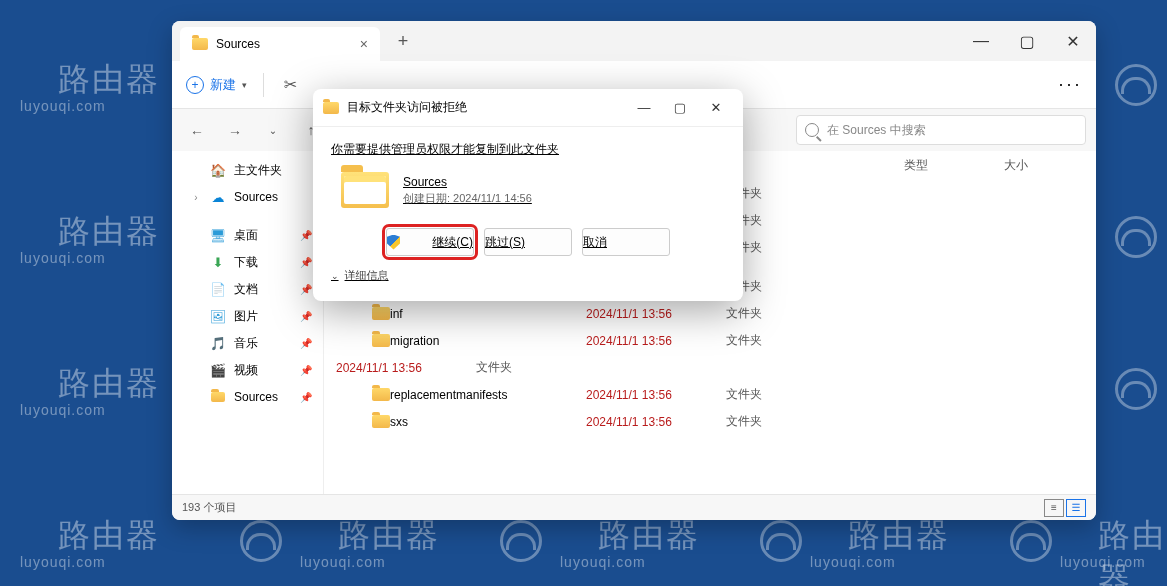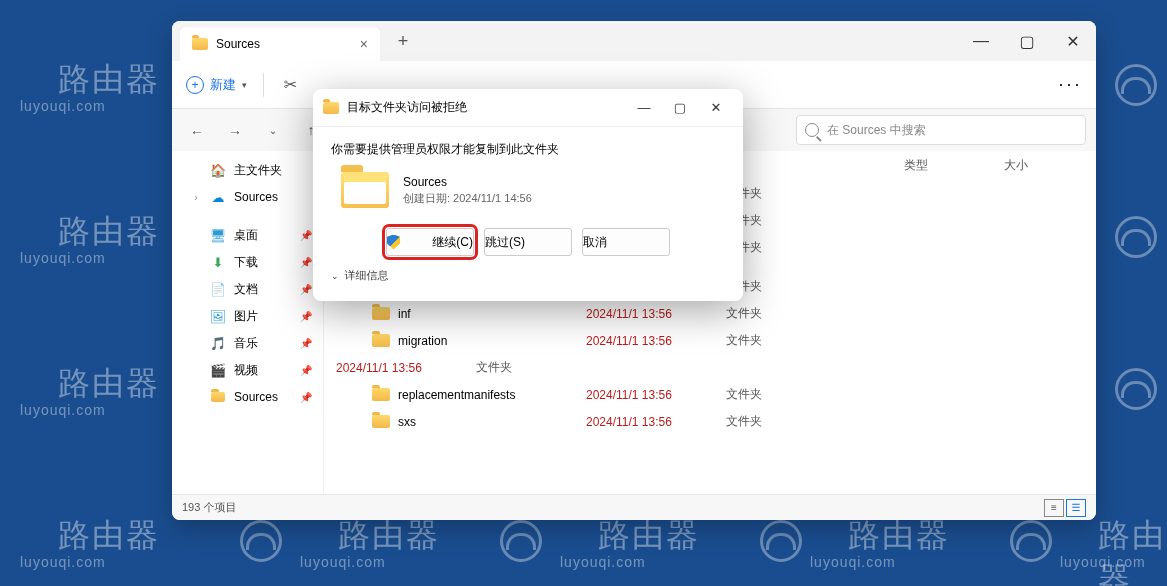--- a/index.html
+++ b/index.html
@@ -46,39 +46,39 @@
 .side-sep { height:12px; }
 .side-icon { width:16px; height:16px; display:inline-flex; align-items:center; justify-content:center; font-size:13px; }
 .pin { margin-left:auto; font-size:10px; color:#888; }
 
 .files { flex:1; display:flex; flex-direction:column; }
 .file-head { display:flex; padding:6px 12px; font-size:12px; color:#555; }
 .col-type { margin-left:auto; width:100px; }
 .col-date { width:140px; }
 .col-size { width:80px; }
 .file-row { display:flex; align-items:center; padding:5px 12px; font-size:12px; cursor:pointer; }
-.file-row .fname { display:flex; align-items:center; gap:8px; width:250px;padding-left:36px; }
+.file-row .fname { display:flex; align-items:center; width:250px;padding-left:36px; }
 .file-row .fdate { width:140px; color:#b91c1c; }
 .file-row .ftype { width:100px; color:#555; }
 .folder-mini { width:18px; height:13px; background:linear-gradient(#ffd869,#f3b84a); border-radius:2px; position:relative; }
 .folder-mini::before { content:""; position:absolute; top:-3px; left:0; width:8px; height:3px; background:#f3b84a; border-radius:2px 2px 0 0; }
 
 .statusbar { height:26px; border-top:1px solid #e5e5e5; background:#f7f7f7; display:flex; align-items:center; padding:0 10px; font-size:11px; color:#555; }
 .viewbtns { margin-left:auto; display:flex; gap:2px; }
 .viewbtns div { width:20px; height:18px; border:1px solid #888; display:flex; align-items:center; justify-content:center; font-size:10px; cursor:pointer; }
 .viewbtns div.active { border-color:#1a73e8; color:#1a73e8; }
 
 
 .dialog { position:absolute; left:313px; top:89px; width:430px; background:#fff; border-radius:8px; box-shadow:0 10px 40px rgba(0,0,0,0.35); z-index:10; }
 .dlg-title { height:38px; display:flex; align-items:center; padding:0 10px; gap:8px; font-size:12px; border-bottom:1px solid #eee; }
 .dlg-title .folder-icon { width:16px; height:12px; background:linear-gradient(#ffd869,#f3b84a); border-radius:2px; position:relative; }
 .dlg-title .folder-icon::before { content:""; position:absolute; top:-3px; left:0; width:7px; height:3px; background:#f3b84a; border-radius:2px 2px 0 0; }
 .dlg-ctrl { margin-left:auto; display:flex; gap:2px; }
 .dlg-ctrl div { width:34px; height:28px; display:flex; align-items:center; justify-content:center; cursor:pointer; font-size:13px; color:#333; }
-.dlg-body { padding:14px 18px 18px; font-size:12px; }
+.dlg-body { padding:14px 18px 18px; font-size:12px;text-decoration:underline; }
 .dlg-msg { margin-bottom:14px; }
 .dlg-file { display:flex; align-items:center; gap:14px; margin:10px 0 20px 10px; }
 .big-folder { width:48px; height:36px; background:linear-gradient(#ffe27a,#f5bf4d); border-radius:3px; position:relative; }
 .big-folder::before { content:""; position:absolute; top:-7px; left:0; width:22px; height:7px; background:#f5bf4d; border-radius:3px 3px 0 0; }
 .big-folder::after { content:""; position:absolute; top:4px; left:3px; width:42px; height:28px; background:#fff; border-radius:2px; box-shadow: inset 0 6px 0 #ffe27a; }
 .dlg-file-info div:first-child { font-weight:400; }
 .dlg-file-info div:last-child { color:#666; font-size:11px; margin-top:2px; }
 .dlg-btns { display:flex; gap:10px; justify-content:center; margin-bottom:12px; }
 .dlg-btn { min-width:88px; height:28px; border:1px solid #ccc; background:#fdfdfd; border-radius:3px; font-size:12px; display:flex; align-items:center; justify-content:space-between; gap:5px; cursor:pointer; }
 .dlg-btn.highlight { outline:3px solid #d22; outline-offset:1px; }

